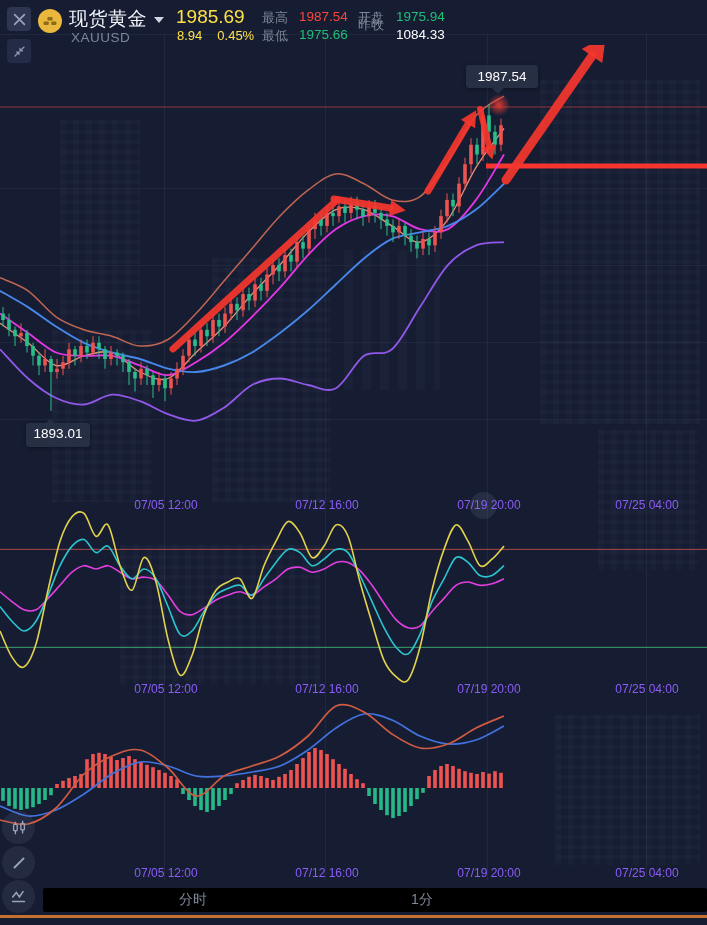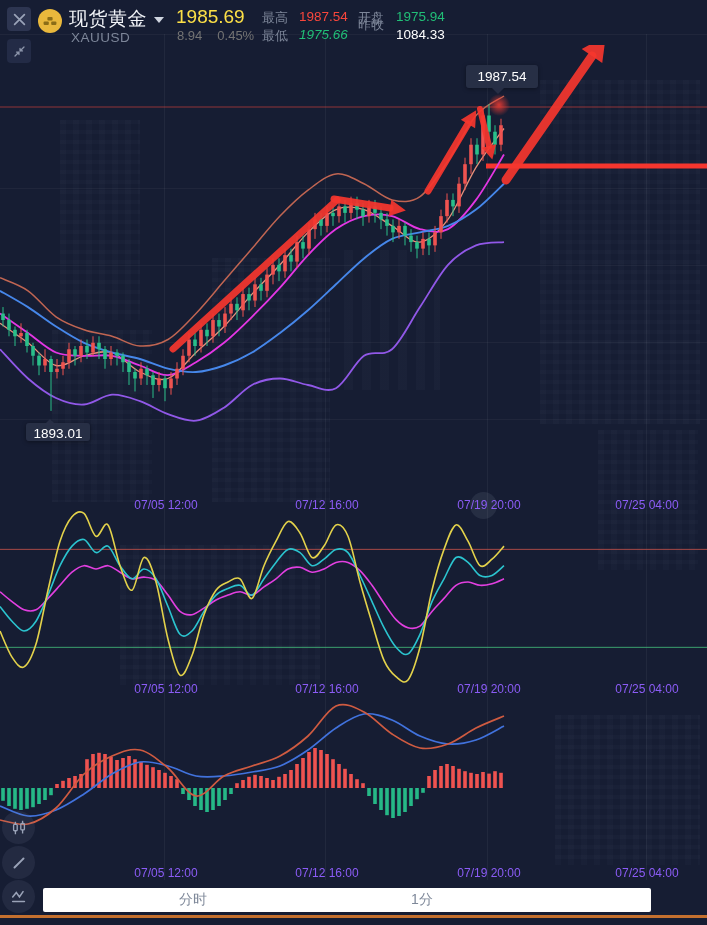--- a/index.html
+++ b/index.html
@@ -14,39 +14,39 @@
   .gridv{position:absolute;top:34px;height:846px;width:1px;background:rgba(255,255,255,.05);}
   .gridh{position:absolute;left:0;width:707px;height:1px;background:rgba(255,255,255,.045);}
   
   .iconbtn{position:absolute;border-radius:4px;display:flex;align-items:center;justify-content:center;cursor:pointer;}
   .title{position:absolute;left:69px;top:6px;display:flex;align-items:center;gap:7px;color:#f2f4f8;
          font-size:19px;font-weight:normal;letter-spacing:.5px;cursor:pointer;}
   .caret{width:0;height:0;border-left:5px solid transparent;border-right:5px solid transparent;
          border-top:6px solid #cfd5e0;margin-top:2px;}
   .subcode{position:absolute;left:71px;top:30px;color:#7d8699;font-size:13.5px;letter-spacing:.5px;}
   .bigprice{position:absolute;left:176px;top:6px;font-size:19px;color:#fde047;font-weight:500;}
-  .chgrow{position:absolute;left:177px;top:28px;font-size:13px;color:#737373;display:flex;gap:15px;}
+  .chgrow{position:absolute;left:177px;top:28px;font-size:13px;color:#fde047;display:flex;gap:15px;}
   .stat-label{position:absolute;color:#7d8699;font-size:13px;}
   .stat-value{position:absolute;font-size:13.5px;}
   .red{color:#f8463c;} .grn{color:#21bf77;} .wht{color:#ffffff;}
   
   .axisrow span{position:absolute;width:100px;text-align:center;color:#8b5cf6;font-size:12px;}
   
   .phead{position:absolute;display:flex;align-items:center;gap:14px;height:20px;}
   .phead .ptitle{color:#e8ebf2;font-size:13.5px;letter-spacing:.3px;}
   .pico{width:18px;height:18px;display:flex;align-items:center;justify-content:center;cursor:pointer;}
   
   .ttip{position:absolute;background:rgba(40,48,70,.97);border-radius:3px;color:#fff;
         font-size:13.5px;text-align:center;line-height:23px;z-index:30;box-shadow:0 1px 4px rgba(0,0,0,.4);}
   .ttip-high:after{content:"";position:absolute;left:26px;top:23px;border:6px solid transparent;
         border-top-color:rgba(40,48,70,.97);}
   .ttip-low:before{content:"";position:absolute;left:18px;top:-10px;border:6px solid transparent;
         border-bottom-color:rgba(40,48,70,.97);}
   
-  .tfbar{position:absolute;left:43px;top:888px;width:608px;height:24px;background:#ffffff;border-radius:2px;}
+  .tfbar{position:absolute;left:43px;top:888px;width:664px;height:24px;background:#000000;border-radius:2px;}
   .tfbar span{position:absolute;top:3px;width:100px;text-align:center;color:#7e8899;font-size:14px;cursor:pointer;}
   .toolcircle{position:absolute;width:33px;height:33px;border-radius:50%;background:rgba(125,135,160,.13);
         display:flex;align-items:center;justify-content:center;cursor:pointer;}
   .orangeline{position:absolute;left:0;top:915px;width:707px;height:2.5px;background:#c4702f;}
   .wmcircle{position:absolute;border-radius:50%;background:rgba(190,198,215,.10);}
   svg{display:block;}
 </style>
 </head>
 <body>
 
@@ -99,21 +99,21 @@
 
   <div class="bigprice">1985.69</div>
   <div class="chgrow">
     <span>8.94</span>
     <span>0.45%</span>
   </div>
 
   <span class="stat-label" style="left:262px;top:9px;">最高</span>
   <span class="stat-value red" style="left:299px;top:9px;">1987.54</span>
   <span class="stat-label" style="left:262px;top:27px;">最低</span>
-  <span class="stat-value grn" style="left:299px;top:27px;font-style:italic;">1975.66</span>
+  <span class="stat-value grn" style="left:299px;top:27px;">1975.66</span>
   <span class="stat-label" style="left:358px;top:9px;">开盘</span>
   <span class="stat-value grn" style="left:396px;top:9px;">1975.94</span>
   <span class="stat-label" style="left:358px;top:16px;">昨收</span>
   <span class="stat-value wht" style="left:396px;top:27px;">1084.33</span>
 
   <svg id="mainSvg" class="abs" style="left:0;top:45px;" width="707" height="460" viewBox="0 45 707 460">
       <defs>
         <radialGradient id="glow">
           <stop offset="0%" stop-color="rgba(246,60,50,0.85)"></stop>
           <stop offset="100%" stop-color="rgba(246,60,50,0)"></stop>
@@ -301,21 +301,21 @@
       <line x1="428" y1="191" x2="468" y2="124" stroke="#f6362e" stroke-width="7" stroke-linecap="round" opacity="0.92"></line>
       <polygon points="476.20175868085767,110.26205420956337 475.14373181102707,128.26491451404598 460.85626818897293,119.735085485954" fill="#f6362e" opacity="0.92"></polygon>
       <line x1="480" y1="109" x2="489" y2="146" stroke="#f6362e" stroke-width="6" stroke-linecap="round" opacity="0.92"></line>
       <polygon points="492.308922108065,159.60334644426726 481.92625984898103,147.7206394961938 496.07374015101897,144.2793605038062" fill="#f6362e" opacity="0.92"></polygon>
       <line x1="506" y1="180" x2="592" y2="56" stroke="#f6362e" stroke-width="9" stroke-linecap="round" opacity="0.92"></line>
       <polygon points="605.6775750159607,36.27884532582414 602.2550004305715,63.11233900829955 581.7449995694285,48.88766099170045" fill="#f6362e" opacity="0.92"></polygon>
     </svg>
 
   <div class="ttip ttip-high" style="left:466px;top:65px;width:72px;height:23px;">
        <span>1987.54</span></div>
-  <div class="ttip ttip-low" style="left:26px;top:423px;width:64px;height:18px;line-height:22px;">
+  <div class="ttip ttip-low" style="left:26px;top:423px;width:64px;height:24px;line-height:22px;">
        <span>1893.01</span></div>
 
   <div class="axisrow" style="position:absolute;top:498px;">
     <span style="left:116px;">07/05 12:00</span>
     <span style="left:277px;">07/12 16:00</span>
     <span style="left:439px;">07/19 20:00</span>
     <span style="left:597px;">07/25 04:00</span>
   </div>
 
   <svg id="kdjSvg" class="abs" style="left:0;top:508px;" width="707" height="192" viewBox="0 508 707 192">

